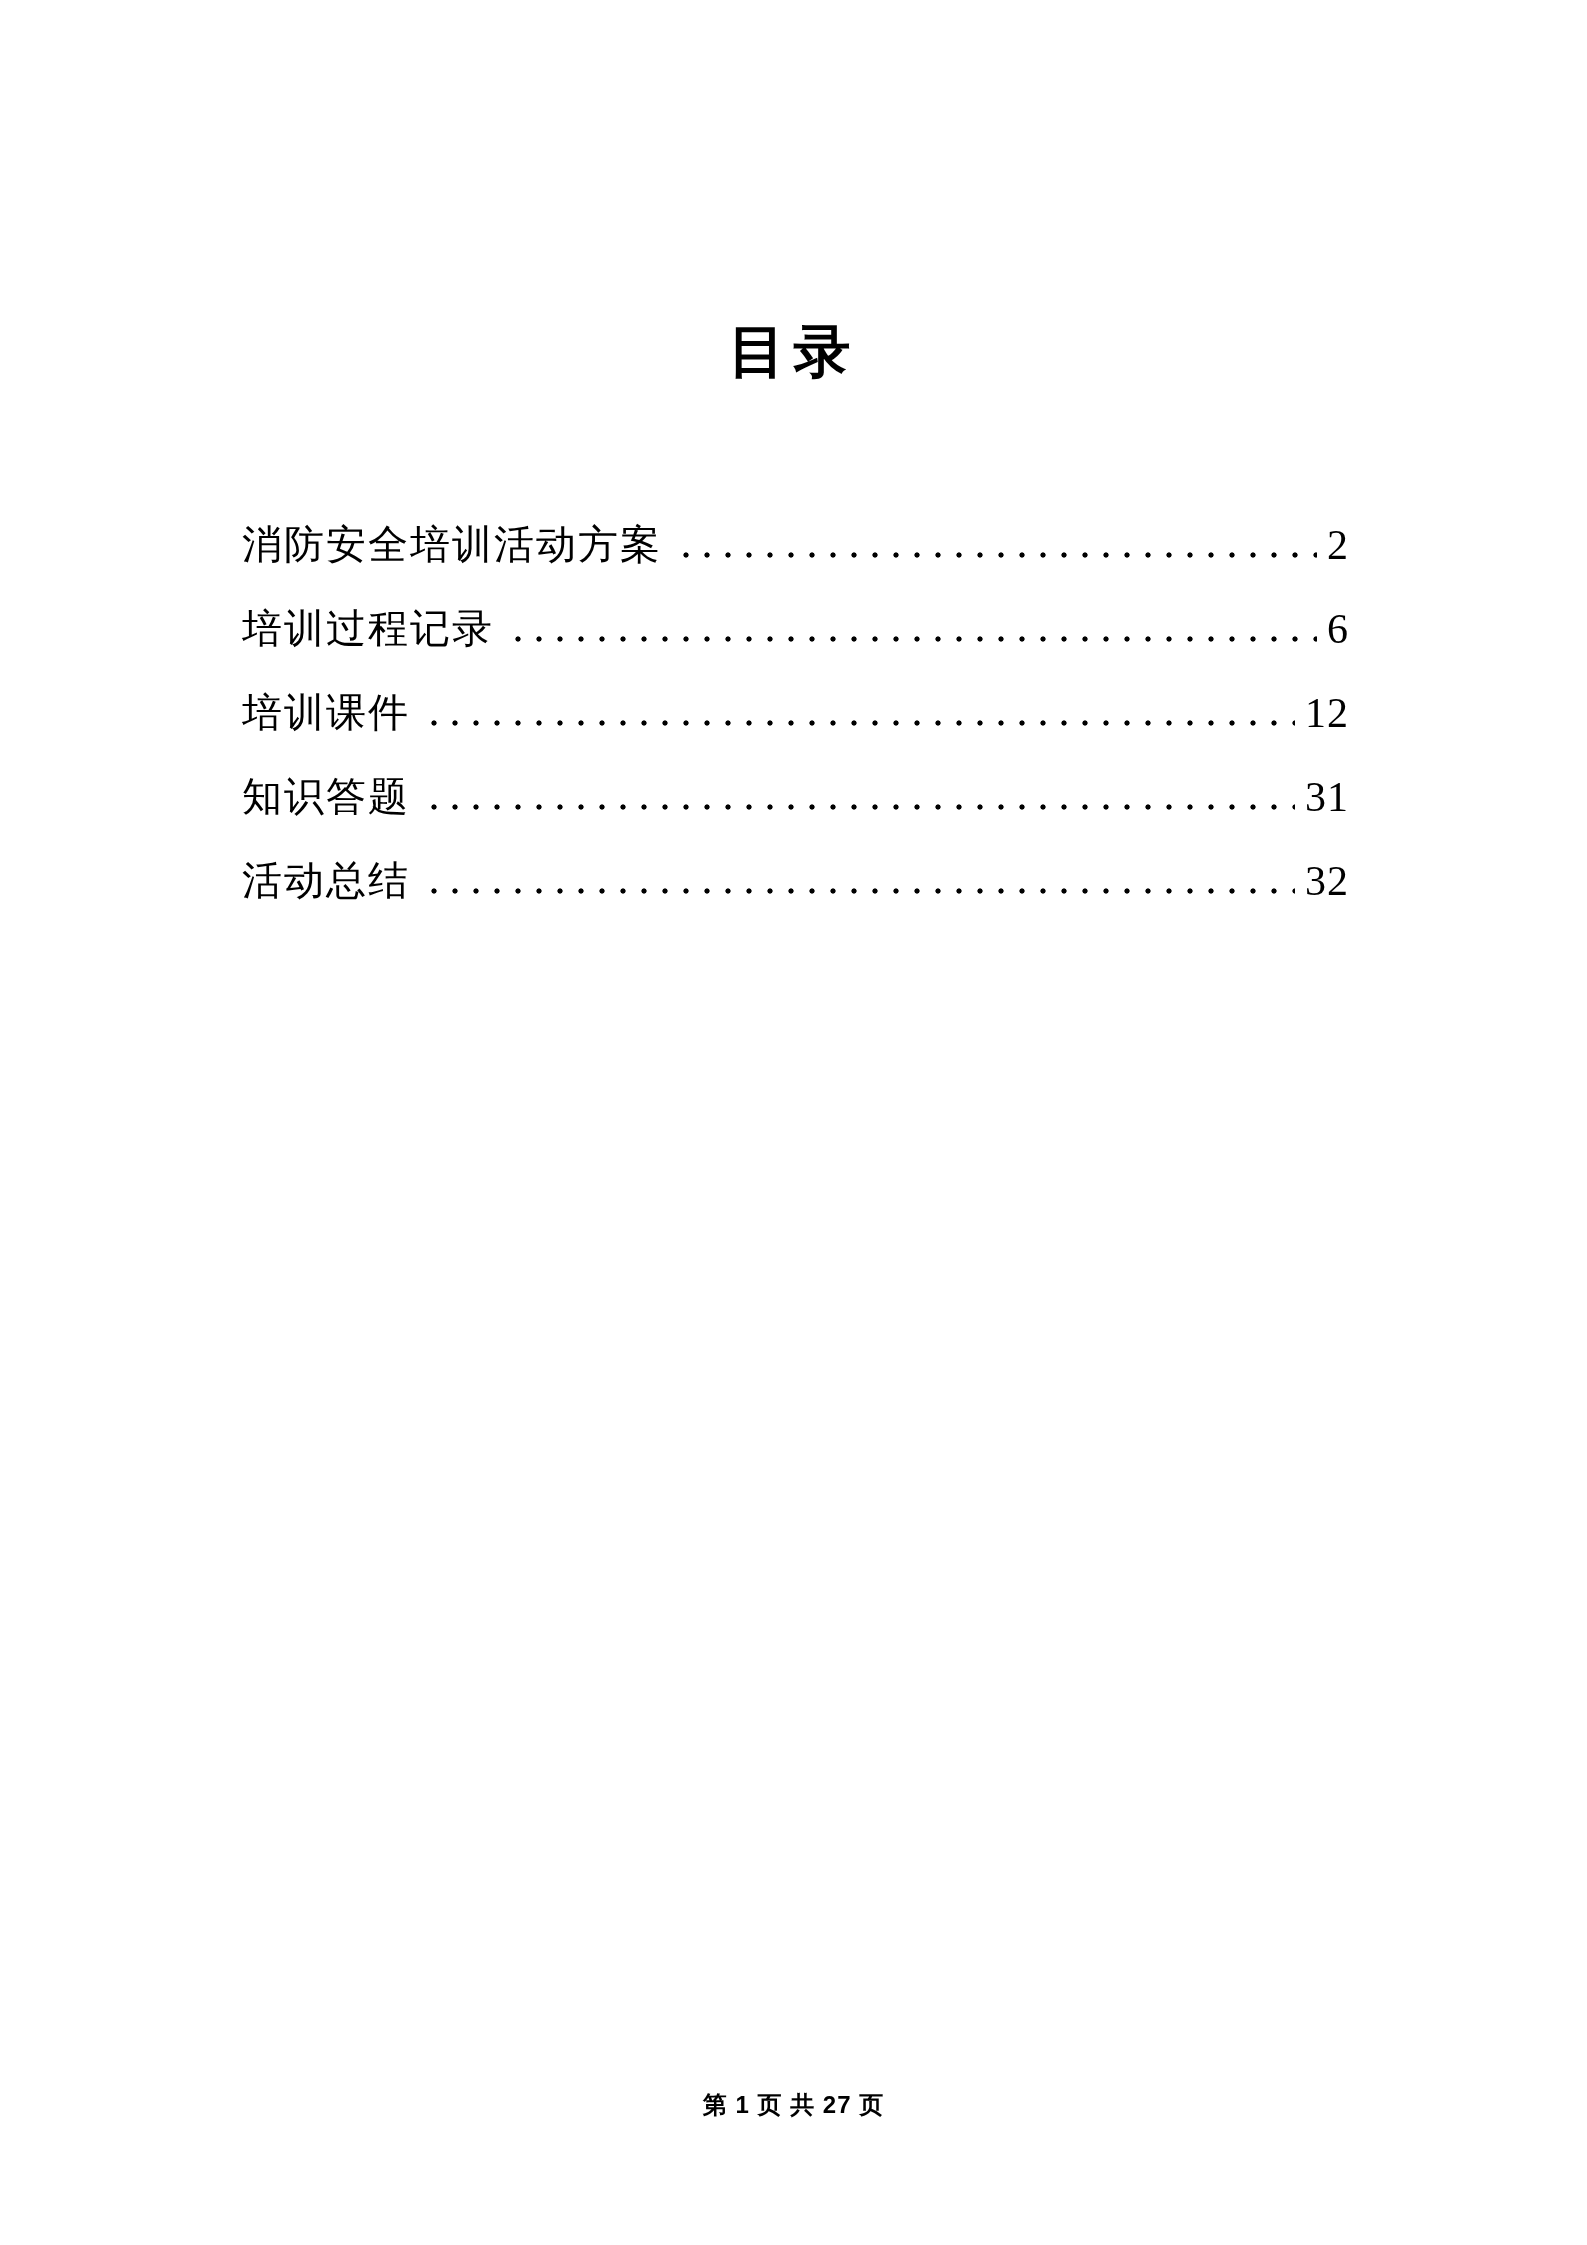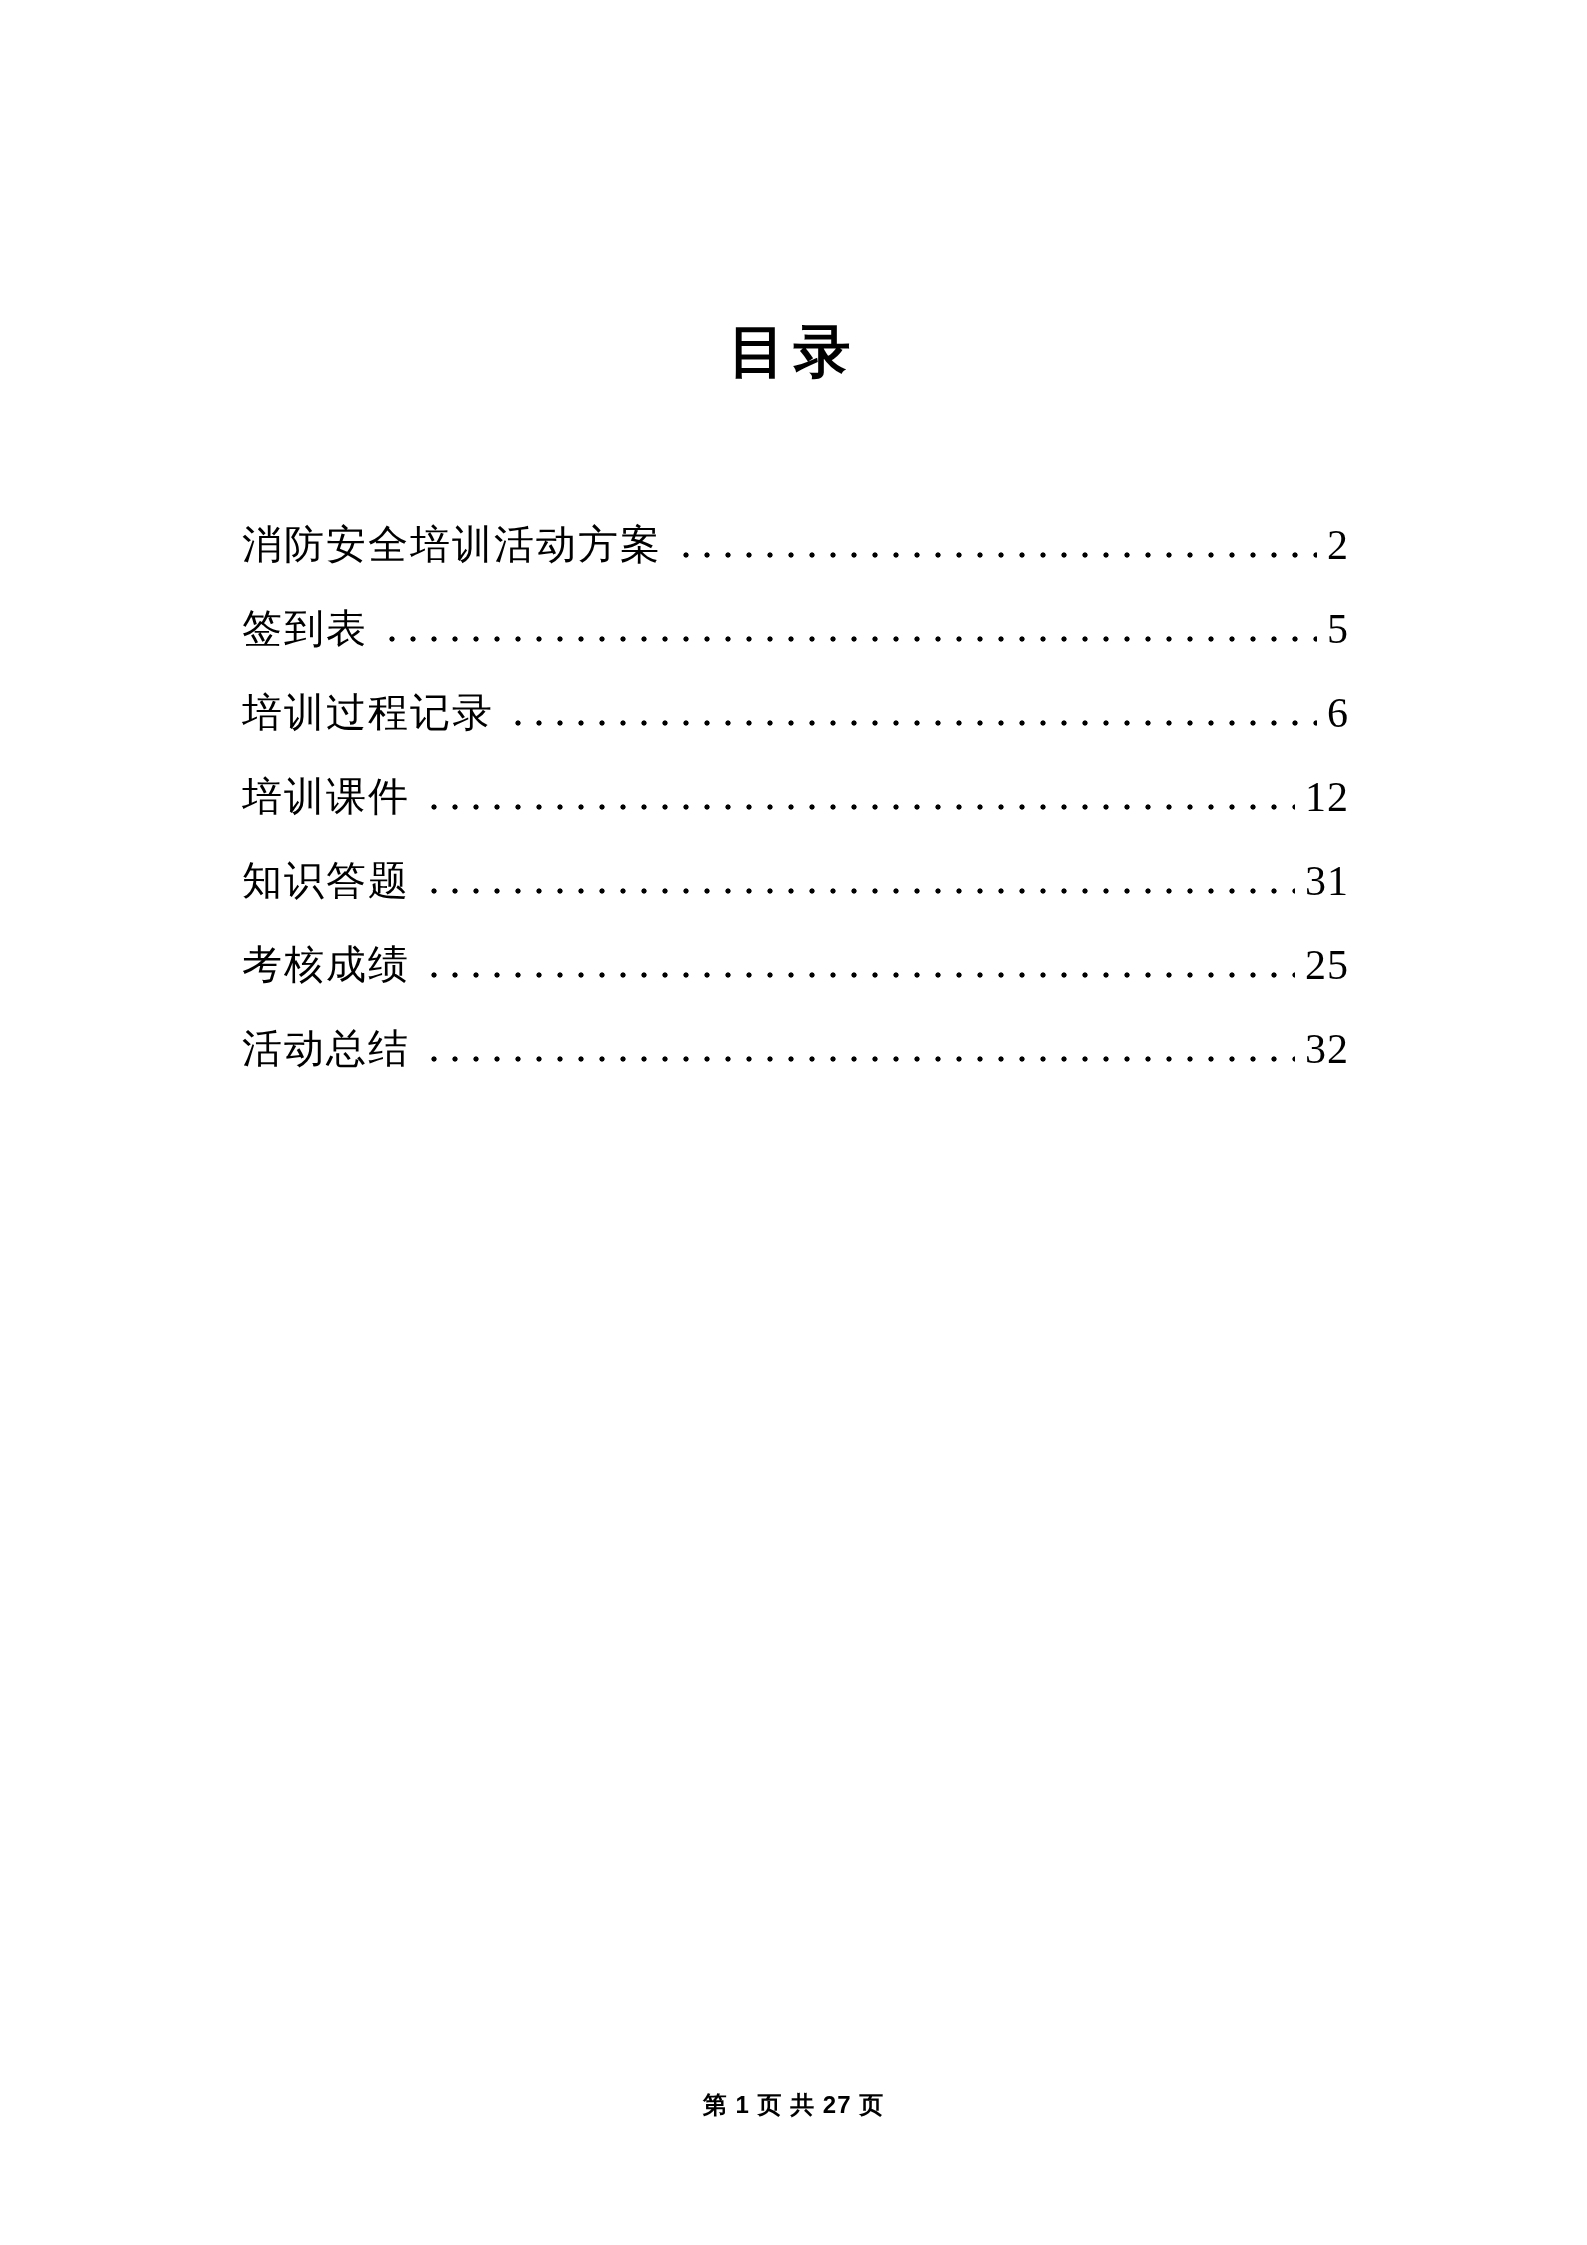--- a/index.html
+++ b/index.html
@@ -84,49 +84,39 @@
   <h1 class="doc-title">目录</h1>
 
   <div class="toc">
 
     <div class="toc-row">
       <span class="toc-label">消防安全培训活动方案</span>
       <span class="toc-leader"></span>
       <span class="toc-page">2</span>
     </div>
 
-    <div class="toc-row">
-      <span class="toc-label">签到表</span>
-      <span class="toc-leader"></span>
-      <span class="toc-page">5</span>
-    </div>
 
     <div class="toc-row">
       <span class="toc-label">培训过程记录</span>
       <span class="toc-leader"></span>
       <span class="toc-page">6</span>
     </div>
 
     <div class="toc-row">
       <span class="toc-label">培训课件</span>
       <span class="toc-leader"></span>
       <span class="toc-page">12</span>
     </div>
 
     <div class="toc-row">
       <span class="toc-label">知识答题</span>
       <span class="toc-leader"></span>
       <span class="toc-page">31</span>
     </div>
 
-    <div class="toc-row">
-      <span class="toc-label">考核成绩</span>
-      <span class="toc-leader"></span>
-      <span class="toc-page">25</span>
-    </div>
 
 
     <div class="toc-row">
       <span class="toc-label">活动总结</span>
       <span class="toc-leader"></span>
       <span class="toc-page">32</span>
     </div>
 
   </div>
 

